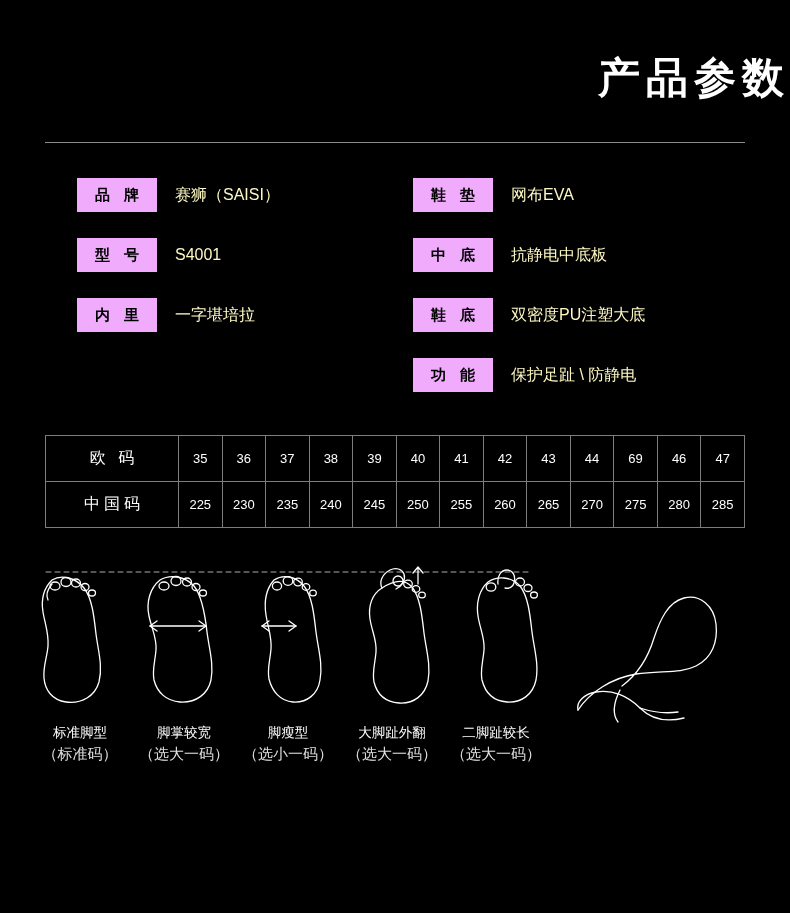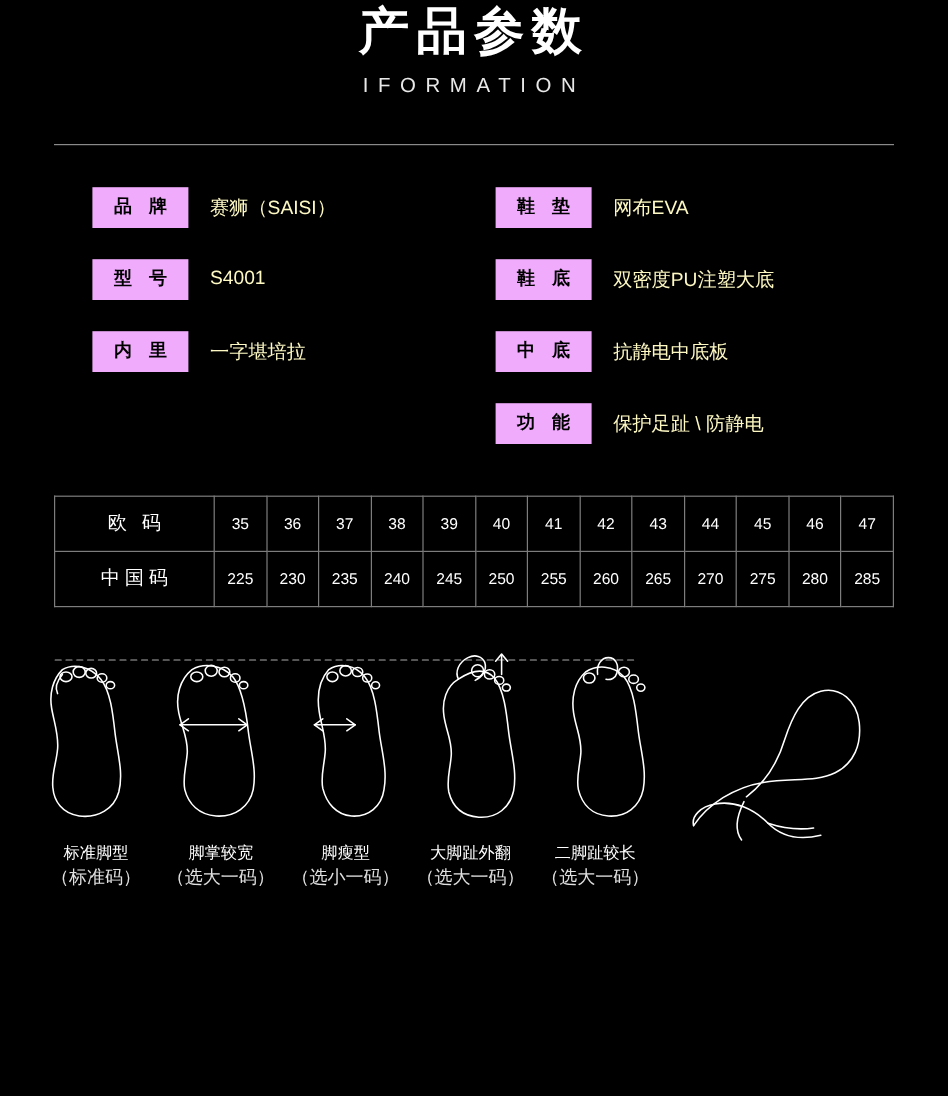--- a/index.html
+++ b/index.html
@@ -17,21 +17,22 @@
   }
   .page {
     width: 790px;
     height: 913px;
     position: relative;
     background: #000000;
   }
 
   
   .header {
-    text-align: center;
+    padding-top: 52px;
+    text-align: right;
   }
   .header .title {
     font-size: 42px;
     font-weight: bold;
     letter-spacing: 6px;
     line-height: 52px;
     color: #ffffff;
   }
   .header .subtitle {
     font-size: 17px;
@@ -144,21 +145,20 @@
     color: #e0e0e0;
   }
 </style>
 </head>
 <body>
 
 <div class="page">
 
   <div class="header">
     <div class="title">产品参数</div>
-    <div class="subtitle">IFORMATION</div>
   </div>
 
   <div class="divider"></div>
 
   <div class="spec-wrap">
     <div class="spec-col left">
       <div class="spec-row">
         <div class="spec-label">品 牌</div>
         <div class="spec-value">赛狮（SAISI）</div>
       </div>
@@ -170,26 +170,26 @@
         <div class="spec-label">内 里</div>
         <div class="spec-value">一字堪培拉</div>
       </div>
     </div>
     <div class="spec-col right">
       <div class="spec-row">
         <div class="spec-label">鞋 垫</div>
         <div class="spec-value">网布EVA</div>
       </div>
       <div class="spec-row">
+        <div class="spec-label">中 底</div>
+        <div class="spec-value">抗静电中底板</div>
+      </div>
+      <div class="spec-row">
         <div class="spec-label">鞋 底</div>
         <div class="spec-value">双密度PU注塑大底</div>
-      </div>
-      <div class="spec-row">
-        <div class="spec-label">中 底</div>
-        <div class="spec-value">抗静电中底板</div>
       </div>
       <div class="spec-row">
         <div class="spec-label">功 能</div>
         <div class="spec-value">保护足趾 \ 防静电</div>
       </div>
     </div>
   </div>
 
   <div class="size-table-wrap">
     <table class="size-table">
@@ -199,21 +199,21 @@
         <td>35</td>
         <td>36</td>
         <td>37</td>
         <td>38</td>
         <td>39</td>
         <td>40</td>
         <td>41</td>
         <td>42</td>
         <td>43</td>
         <td>44</td>
-        <td>45</td>
+        <td>69</td>
         <td>46</td>
         <td>47</td>
       </tr>
       <tr>
         <td class="rowhead">中国码</td>
         <td>225</td>
         <td>230</td>
         <td>235</td>
         <td>240</td>
         <td>245</td>

